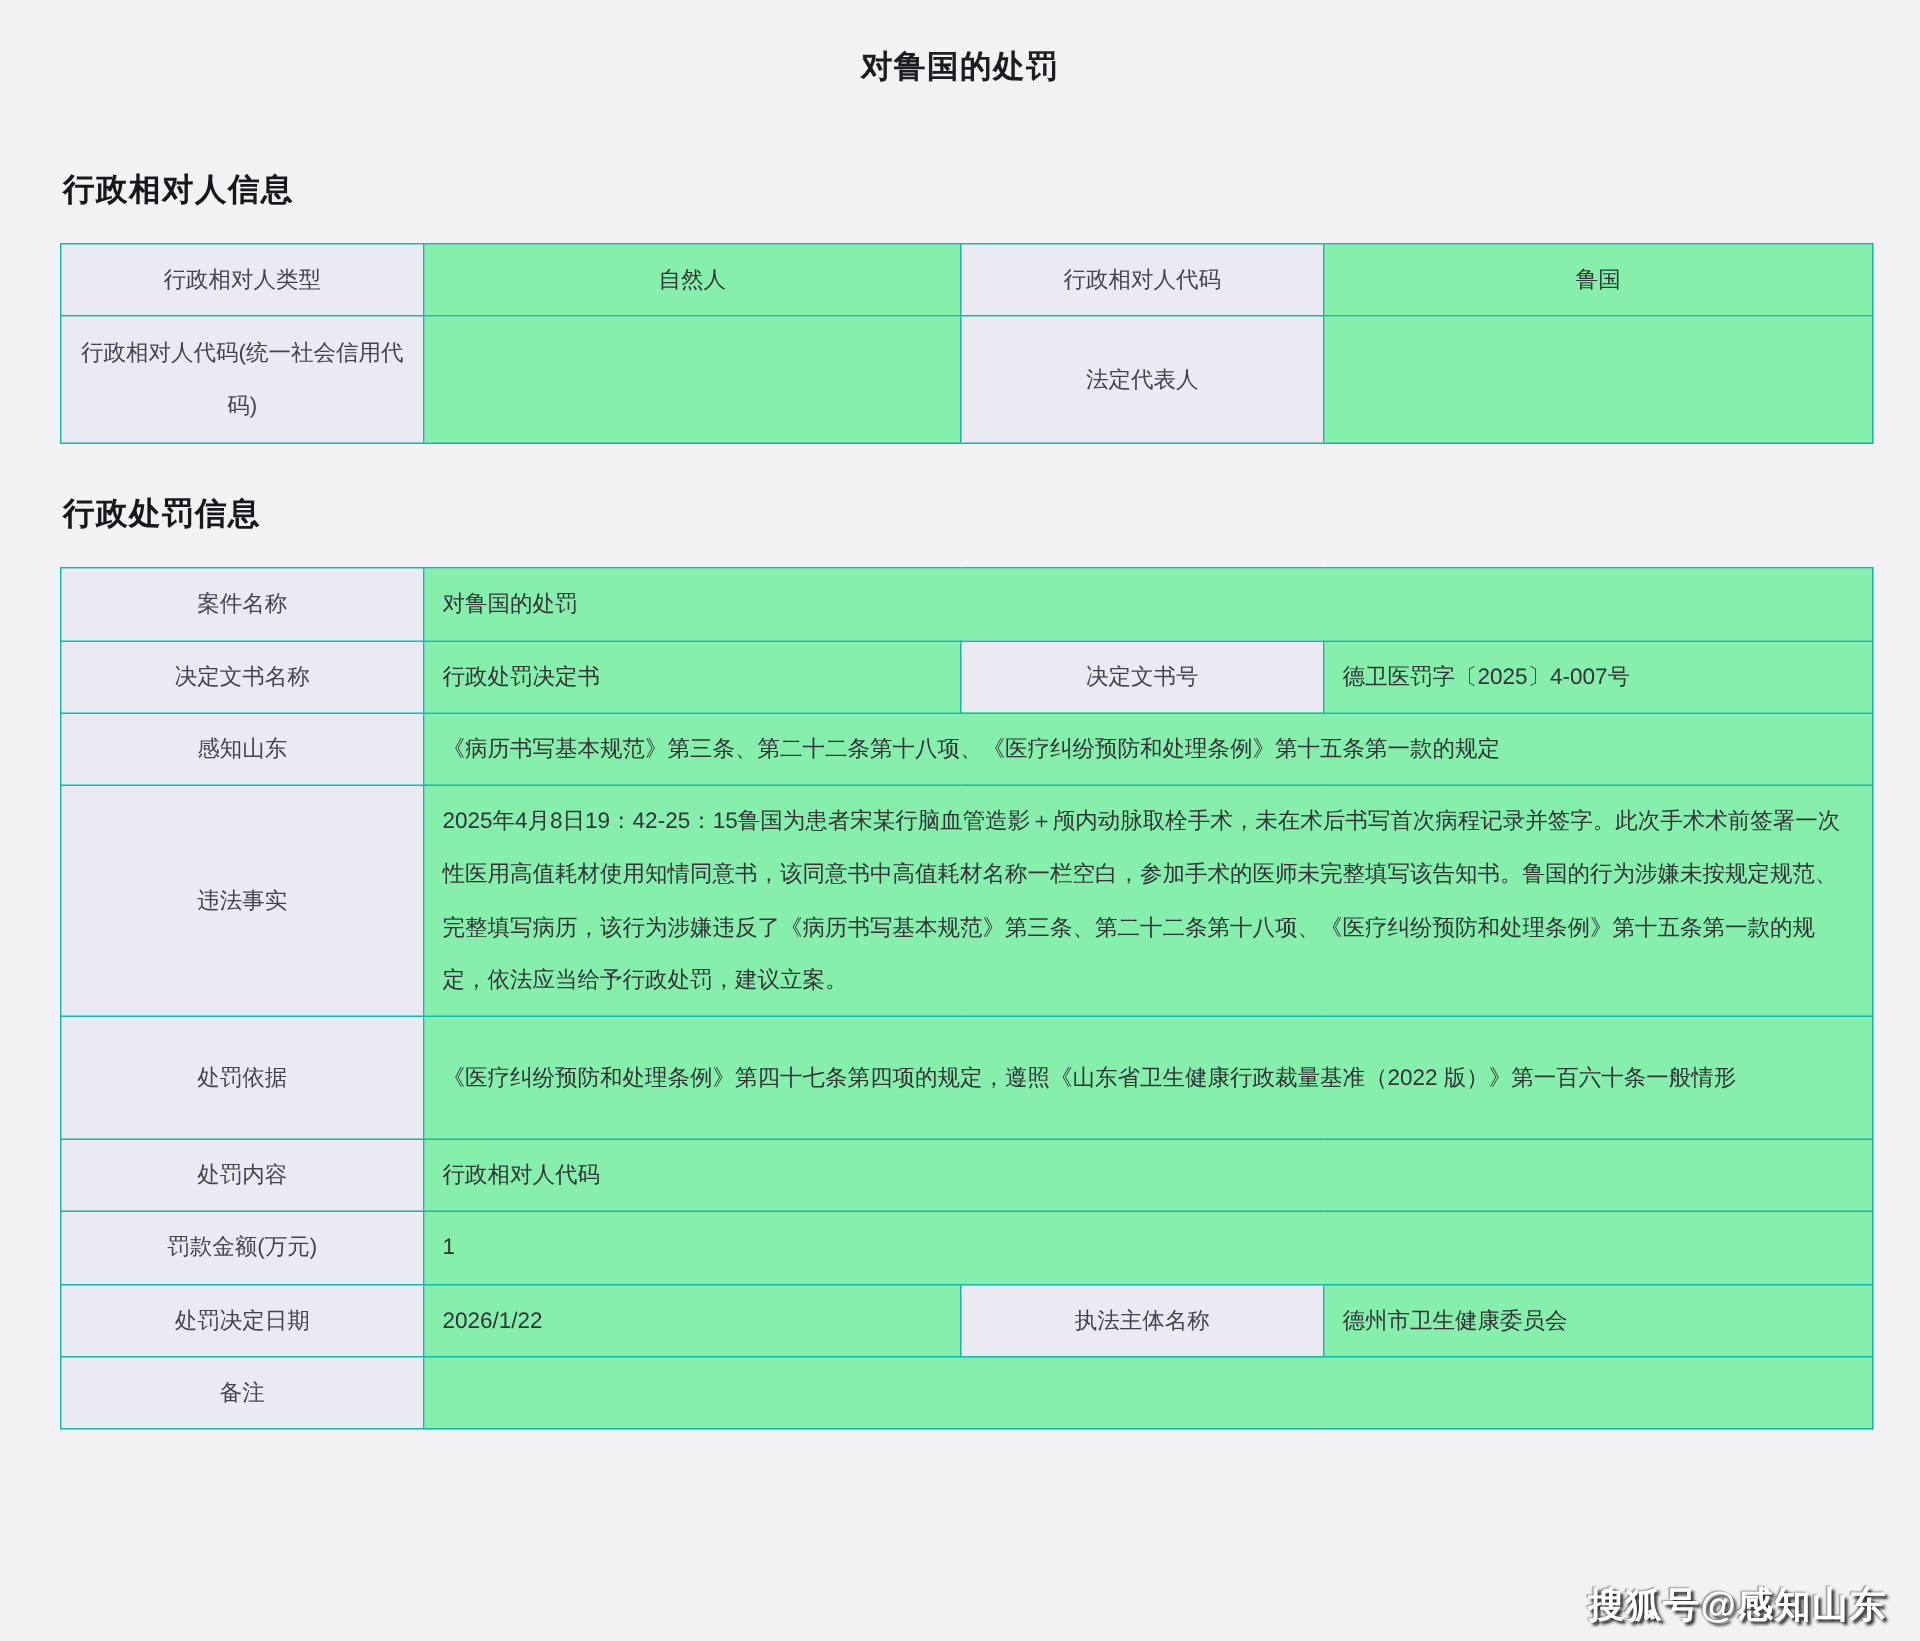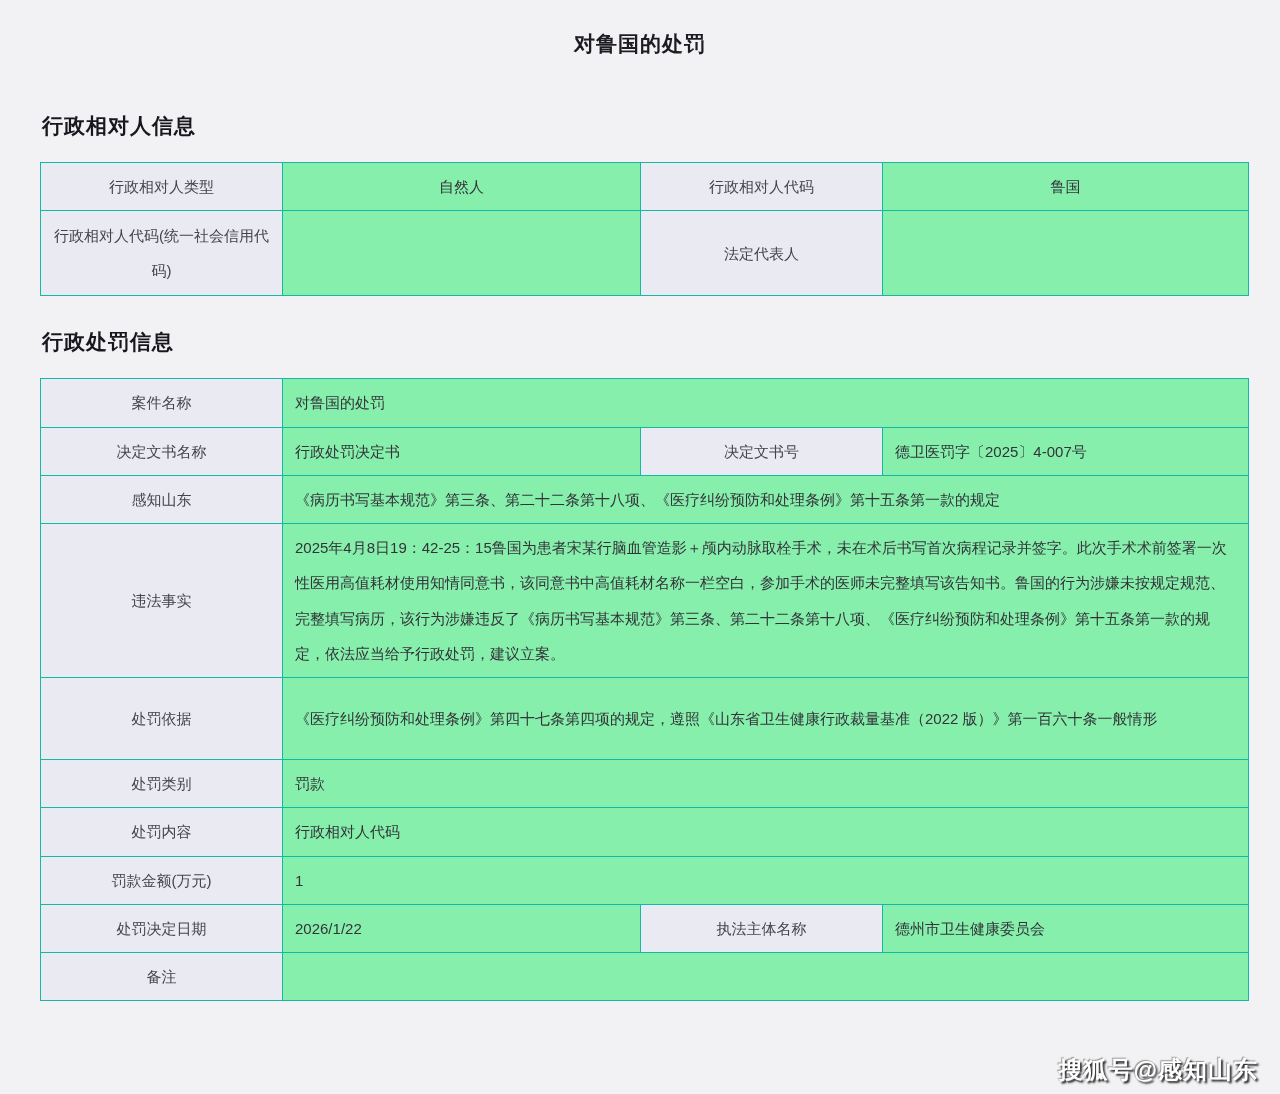--- a/index.html
+++ b/index.html
@@ -128,24 +128,20 @@
     </tr>
     <tr class="h152">
       <td class="lbl">违法事实</td>
       <td class="val val-left" colspan="3">2025年4月8日19：42-25：15鲁国为患者宋某行脑血管造影＋颅内动脉取栓手术，未在术后书写首次病程记录并签字。此次手术术前签署一次性医用高值耗材使用知情同意书，该同意书中高值耗材名称一栏空白，参加手术的医师未完整填写该告知书。鲁国的行为涉嫌未按规定规范、完整填写病历，该行为涉嫌违反了《病历书写基本规范》第三条、第二十二条第十八项、《医疗纠纷预防和处理条例》第十五条第一款的规定，依法应当给予行政处罚，建议立案。</td>
     </tr>
     <tr class="h82">
       <td class="lbl">处罚依据</td>
       <td class="val val-left" colspan="3">《医疗纠纷预防和处理条例》第四十七条第四项的规定，遵照《山东省卫生健康行政裁量基准（2022 版）》第一百六十条一般情形</td>
     </tr>
     <tr class="h48">
-      <td class="lbl">处罚类别</td>
-      <td class="val val-left" colspan="3">罚款</td>
-    </tr>
-    <tr class="h48">
       <td class="lbl">处罚内容</td>
       <td class="val val-left" colspan="3">行政相对人代码</td>
     </tr>
     <tr class="h48">
       <td class="lbl">罚款金额(万元)</td>
       <td class="val val-left" colspan="3">1</td>
     </tr>
     <tr class="h48">
       <td class="lbl">处罚决定日期</td>
       <td class="val val-left">2026/1/22</td>

